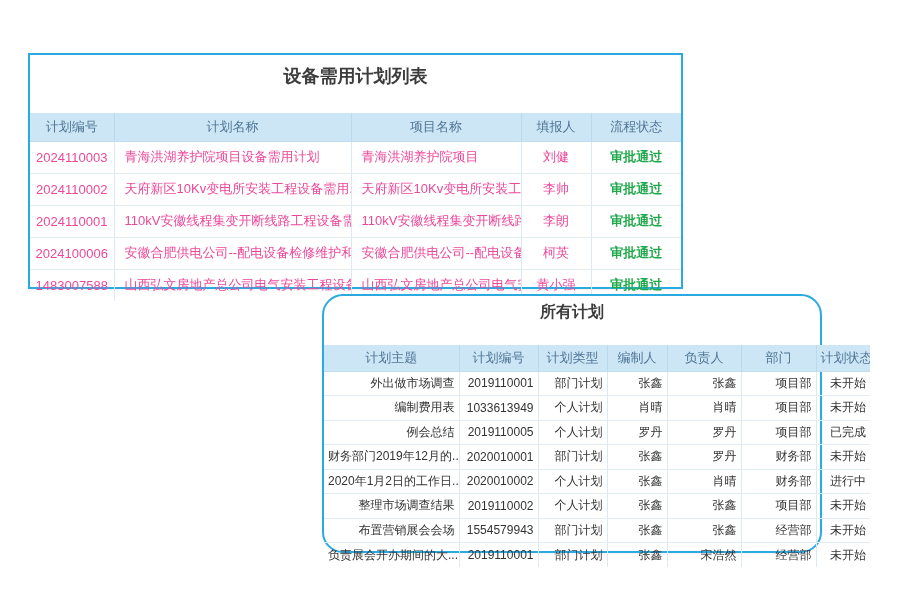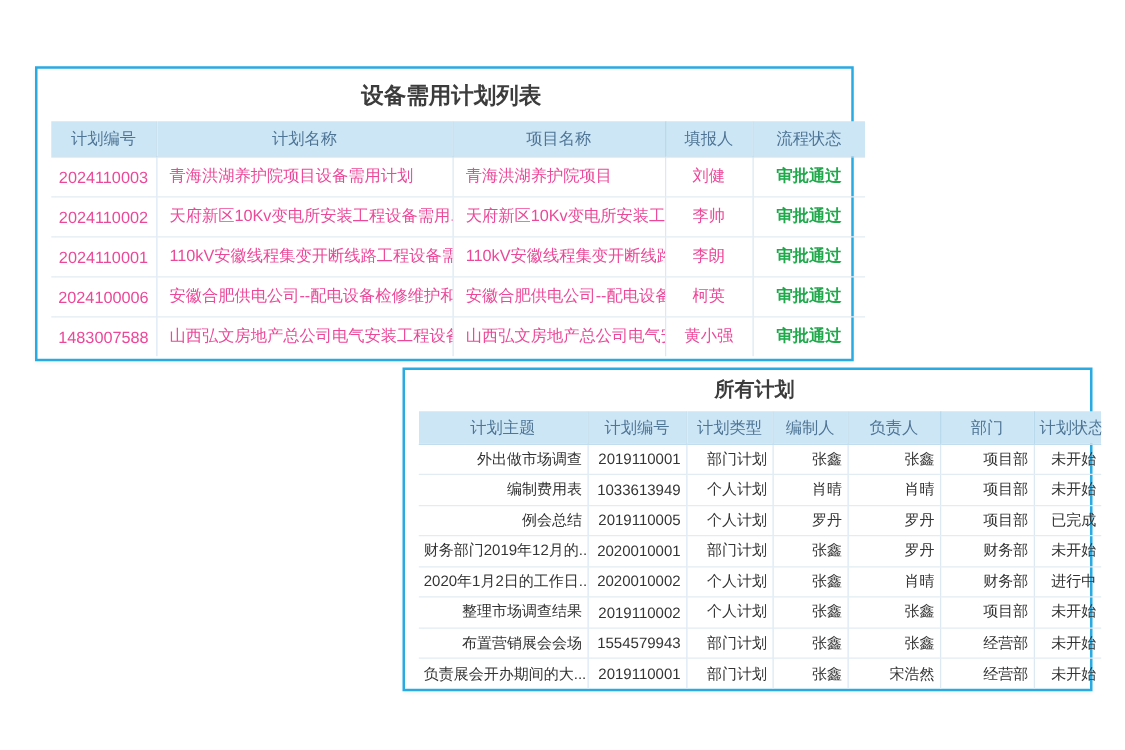--- a/index.html
+++ b/index.html
@@ -11,33 +11,33 @@
     font-family: "Liberation Sans", "DejaVu Sans", sans-serif;
     overflow: hidden;
     position: relative;
   }
   .panel {
     position: absolute;
     background: #ffffff;
     border: 2px solid #29abe2;
     box-sizing: border-box;
     box-shadow: 0 1px 3px rgba(0,0,0,0.06);
-    padding-left: 11px;
   }
   #panel-equipment {
     left: 28px;
     top: 53px;
     width: 655px;
     height: 236px;
   }
   #panel-plans {
     left: 322px;
     top: 294px;
-    width: 552px;
+    width: 500px;
     height: 259px;
+    border-radius: 21px;
   }
   .panel-title {
     text-align: center;
     font-weight: bold;
     color: #3c3c3c;
     display: flex;
     align-items: center;
     justify-content: center;
   }
   #panel-equipment .panel-title {
@@ -45,20 +45,21 @@
     font-size: 18px;
   }
   #panel-plans .panel-title {
     height: 33px;
     font-size: 16px;
   }
   table {
     border-collapse: collapse;
     table-layout: fixed;
     width: 100%;
+    margin-top: 16px;
   }
   th, td {
     overflow: hidden;
     white-space: nowrap;
     font-weight: normal;
     text-align: center;
     box-sizing: border-box;
     padding: 0 4px;
   }
   thead th {

